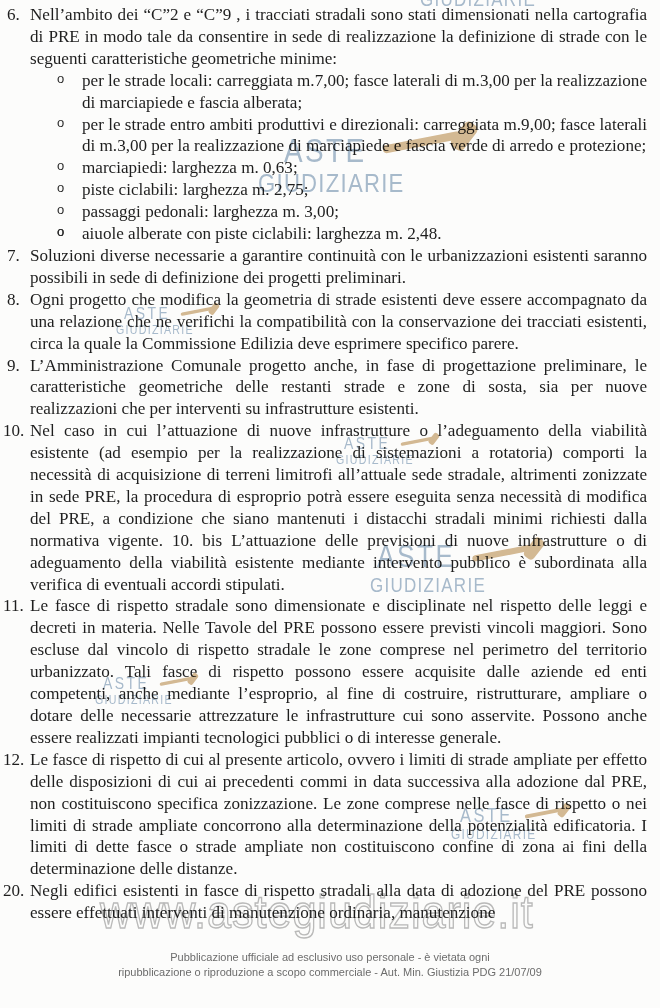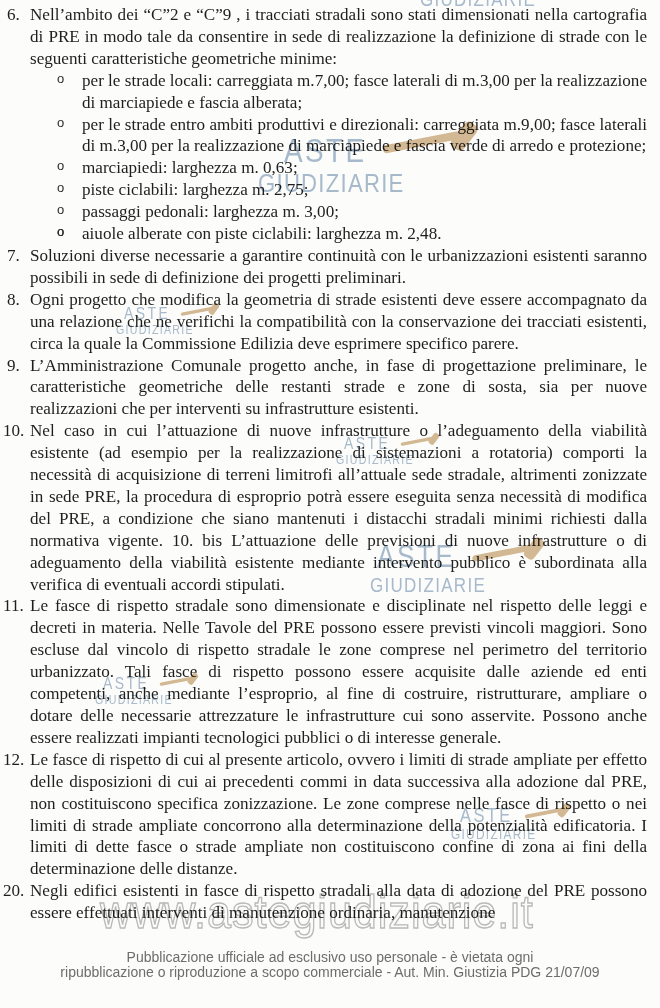--- a/index.html
+++ b/index.html
@@ -56,21 +56,21 @@
   .wm-s4 .gavel{width:52px;}
   .wm-url{
     left:100px;top:888px;font-size:47px;letter-spacing:1px;
     color:transparent;-webkit-text-stroke:1.4px #bcbcbc;
     transform:scaleX(.92);transform-origin:left center;white-space:nowrap;
   }
   
   .footer{
     position:absolute;left:0;right:0;top:950px;z-index:5;
     text-align:center;mix-blend-mode:multiply;
-    font-family:"Liberation Sans",sans-serif;font-size:14px;line-height:15px;
+    font-family:"Liberation Sans",sans-serif;font-size:11px;line-height:15px;
     color:#6e6e6e;
   }
 </style>
 </head>
 <body>
 
 <div id="page">
 
   <div class="doc">
 

